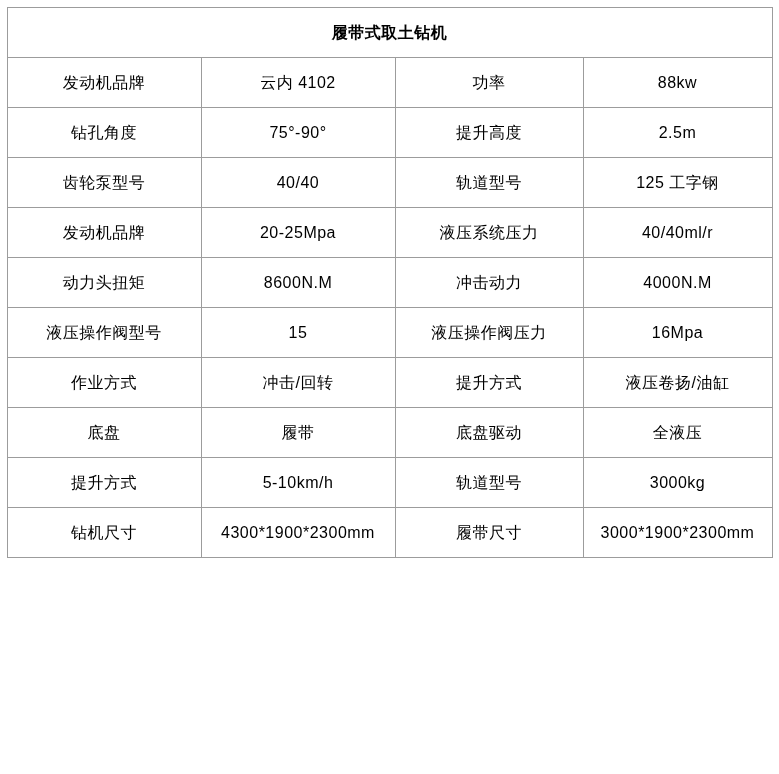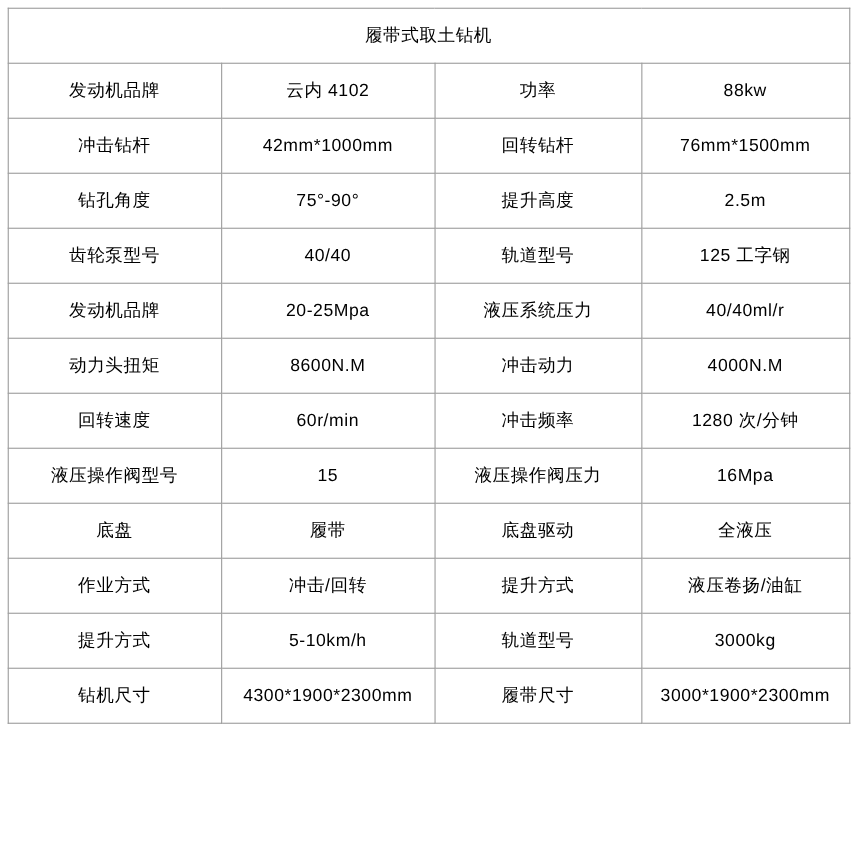--- a/index.html
+++ b/index.html
@@ -26,21 +26,21 @@
     vertical-align: middle;
     font-size: 16px;
     letter-spacing: 0.5px;
     padding: 0 2px;
     height: 49px;
     line-height: 1.2;
     white-space: nowrap;
     overflow: hidden;
   }
   .title-cell {
-    font-weight: normal;
+    font-weight: bold;
     font-size: 17px;
     height: 44px;
     letter-spacing: 1px;
   }
   col.c1 { width: 194px; }
   col.c2 { width: 194px; }
   col.c3 { width: 188px; }
   col.c4 { width: 189px; }
 </style>
 </head>
@@ -57,26 +57,20 @@
     <tr>
       <td class="title-cell" colspan="4">履带式取土钻机</td>
     </tr>
   <tr>
         <td>发动机品牌</td>
         <td>云内 4102</td>
         <td>功率</td>
         <td>88kw</td>
       </tr>
       <tr>
-        <td>冲击钻杆</td>
-        <td>42mm*1000mm</td>
-        <td>回转钻杆</td>
-        <td>76mm*1500mm</td>
-      </tr>
-      <tr>
         <td>钻孔角度</td>
         <td>75°-90°</td>
         <td>提升高度</td>
         <td>2.5m</td>
       </tr>
       <tr>
         <td>齿轮泵型号</td>
         <td>40/40</td>
         <td>轨道型号</td>
         <td>125 工字钢</td>
@@ -87,42 +81,36 @@
         <td>液压系统压力</td>
         <td>40/40ml/r</td>
       </tr>
       <tr>
         <td>动力头扭矩</td>
         <td>8600N.M</td>
         <td>冲击动力</td>
         <td>4000N.M</td>
       </tr>
       <tr>
-        <td>回转速度</td>
-        <td>60r/min</td>
-        <td>冲击频率</td>
-        <td>1280 次/分钟</td>
-      </tr>
-      <tr>
         <td>液压操作阀型号</td>
         <td>15</td>
         <td>液压操作阀压力</td>
         <td>16Mpa</td>
       </tr>
       <tr>
+        <td>作业方式</td>
+        <td>冲击/回转</td>
+        <td>提升方式</td>
+        <td>液压卷扬/油缸</td>
+      </tr>
+      <tr>
         <td>底盘</td>
         <td>履带</td>
         <td>底盘驱动</td>
         <td>全液压</td>
-      </tr>
-      <tr>
-        <td>作业方式</td>
-        <td>冲击/回转</td>
-        <td>提升方式</td>
-        <td>液压卷扬/油缸</td>
       </tr>
       <tr>
         <td>提升方式</td>
         <td>5-10km/h</td>
         <td>轨道型号</td>
         <td>3000kg</td>
       </tr>
       <tr>
         <td>钻机尺寸</td>
         <td>4300*1900*2300mm</td>

